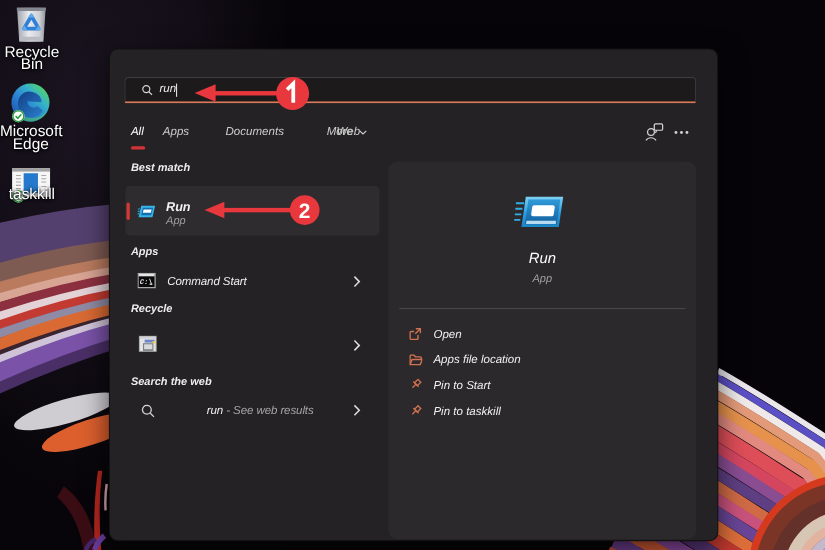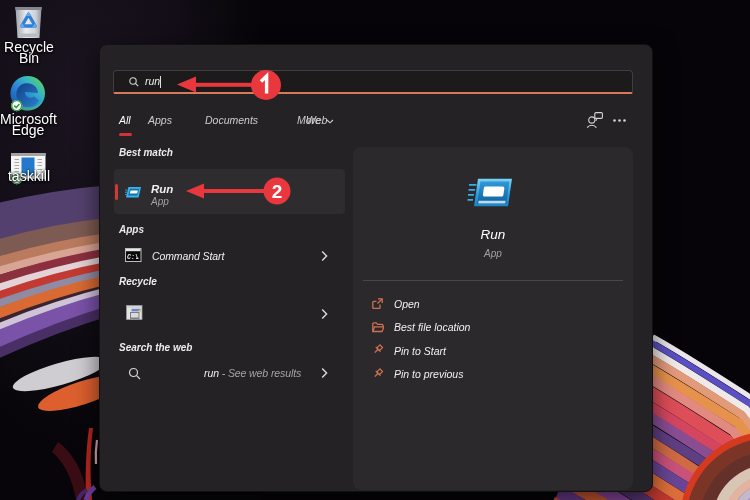--- a/index.html
+++ b/index.html
@@ -220,21 +220,21 @@
   </svg>
   <svg width="7" height="12" style="position:absolute;left:221px;top:263px">
       <path d="M1.2,1.5 L5.6,6 L1.2,10.5" stroke="#dcdcdc" stroke-width="1.4" fill="none"></path>
     </svg>
 
   <div class="hdr" style="left:19px;top:297px;">Search the web</div>
   <svg width="13" height="13" style="position:absolute;left:28px;top:322px">
     <circle cx="5.5" cy="5.5" r="4" stroke="#d6d6d6" stroke-width="1.2" fill="none"></circle>
     <path d="M8.6,8.6 L12,12" stroke="#d6d6d6" stroke-width="1.2"></path>
   </svg>
-  <div class="itxt" style="position:absolute;left:68px;top:322px;padding-left:36px;">run <span style="color:#a5a5a5;">- See web results</span></div>
+  <div class="itxt" style="position:absolute;left:52px;top:322px;padding-left:36px;">run <span style="color:#a5a5a5;">- See web results</span></div>
   <svg width="7" height="12" style="position:absolute;left:221px;top:322px">
       <path d="M1.2,1.5 L5.6,6 L1.2,10.5" stroke="#dcdcdc" stroke-width="1.4" fill="none"></path>
     </svg>
 
   <div id="card">
     <svg width="50" height="33" viewBox="0 0 50 36" preserveAspectRatio="none" style="position:absolute;left:113px;top:30px">
       <defs>
         <linearGradient id="rg" x1="0" y1="0" x2="0" y2="1">
           <stop offset="0%" stop-color="#7dd2f2"></stop>
             <stop offset="55%" stop-color="#2b9ddd"></stop>
@@ -263,37 +263,37 @@
         <path d="M10,1 L5.5,5.5"></path>
       </g>
     </svg>
     <div class="act" style="top:151px;">Open</div>
     <svg width="12" height="11" style="position:absolute;left:19px;top:175px">
       <g stroke="#cf7150" stroke-width="1.3" fill="none">
         <path d="M0.8,9 L0.8,1.8 A1,1 0 0 1 1.8,0.8 L4.2,0.8 L5.6,2.4 L10,2.4 A1,1 0 0 1 11,3.4 L11,4.6"></path>
         <path d="M0.8,9.5 L2.6,4.8 L12,4.8 L10,9.5 Z"></path>
       </g>
     </svg>
-    <div class="act" style="top:174px;">Best file location</div>
+    <div class="act" style="top:174px;">Apps file location</div>
     <svg width="12" height="12" style="position:absolute;left:19px;top:197px">
       <g transform="rotate(45 6 5.4)" stroke="#cf7150" stroke-width="1.2" fill="none">
         <path d="M4.2,0.8 h3.6 v4.4 h-3.6 z"></path>
         <path d="M2.6,5.2 h6.8"></path>
         <path d="M6,5.2 v4.6"></path>
       </g>
     </svg>
     <div class="act" style="top:198px;text-align:right;">Pin to Start</div>
     <svg width="12" height="12" style="position:absolute;left:19px;top:221px">
       <g transform="rotate(45 6 5.4)" stroke="#cf7150" stroke-width="1.2" fill="none">
         <path d="M4.2,0.8 h3.6 v4.4 h-3.6 z"></path>
         <path d="M2.6,5.2 h6.8"></path>
         <path d="M6,5.2 v4.6"></path>
       </g>
     </svg>
-    <div class="act" style="top:221px;">Pin to previous</div>
+    <div class="act" style="top:221px;">Pin to taskkill</div>
   </div>
 </div>
 
 <svg class="abs" width="750" height="500" style="left:0;top:0;pointer-events:none">
   <g>
     <path d="M177,84.5 L196,76.5 L196,92.5 Z" fill="#e8383e"></path>
     <rect x="194" y="82.8" width="60" height="4" fill="#e8383e"></rect>
     <circle cx="266" cy="85" r="15" fill="#e8383e"></circle>
     <path d="M261,81.5 L266.6,76 L266.6,93.5" stroke="#fff" stroke-width="3.4" fill="none"></path>
     <path d="M186,191 L204,183.5 L204,198.5 Z" fill="#e8383e"></path>

